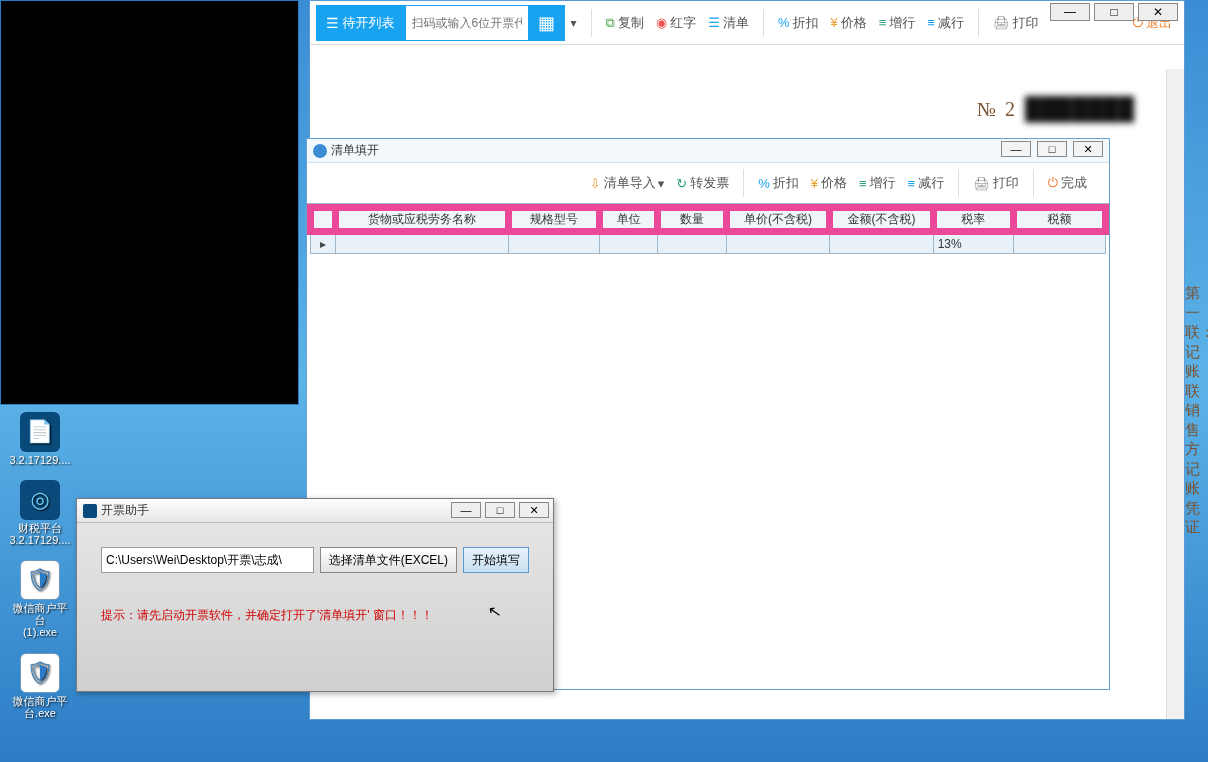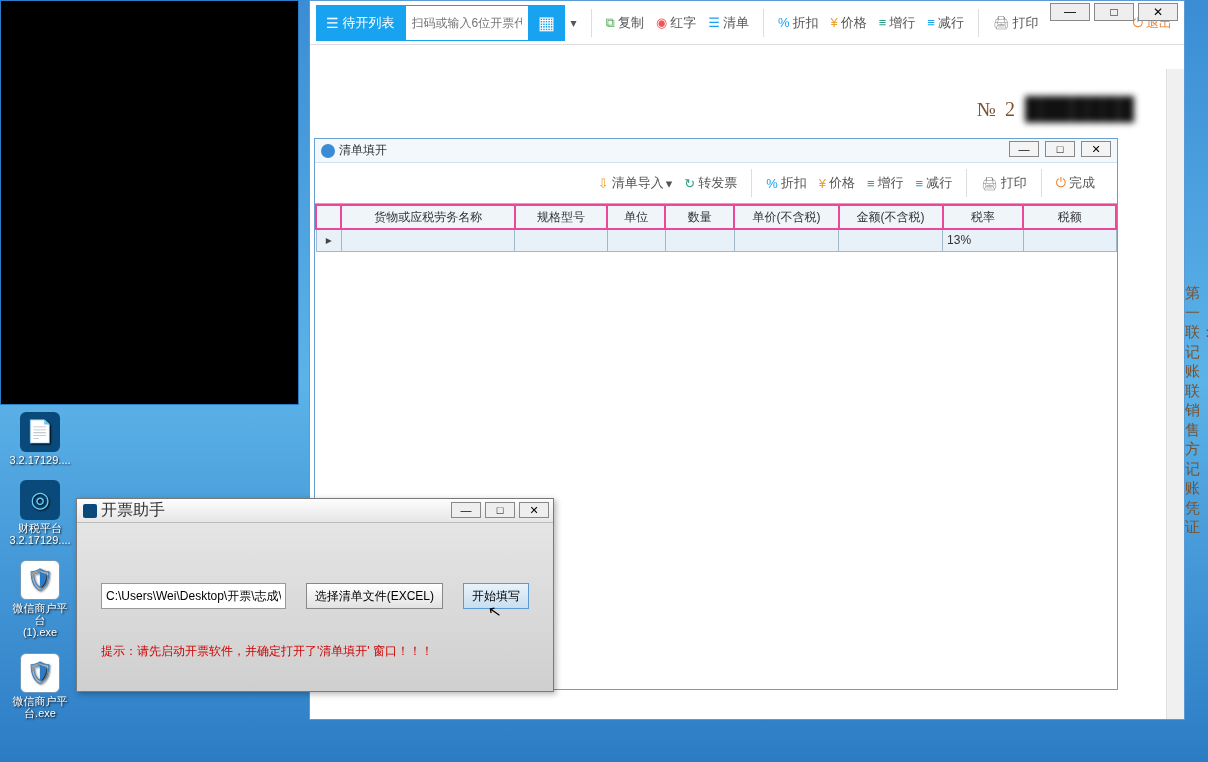--- a/index.html
+++ b/index.html
@@ -37,49 +37,49 @@
 .inv-title{ text-align:center;}
 .inv-title .main{ font-family:"KaiTi","STKaiti",serif; font-size:26px; font-weight:bold; letter-spacing:4px; color:#7a5230;}
 .inv-title .main::after{content:""; display:block; height:0; border-bottom:3px double #7a5230; width:380px; margin:2px auto 0;}
 .inv-no{ font-family:"KaiTi",serif; color:#7a5230; font-size:20px; letter-spacing:2px;}
 .inv-top{display:flex; align-items:flex-end; gap:30px; justify-content:center;}
 .inv-top .blur{ filter:blur(3px); color:#333; font-size:16px;}
 .inv-no-wrap{position:absolute; right:50px; top:95px; display:flex; gap:8px; align-items:baseline}
 .inv-no-wrap .numv{filter:blur(3px);font-size:22px;color:#111}
 
 
-.win-list{ position:absolute; left:314px; top:138px; width:804px; height:552px; background:#fff; border:1px solid #6aa0cf;}
+.win-list{ position:absolute; left:306px; top:138px; width:804px; height:552px; background:#fff; border:1px solid #6aa0cf;}
 .win-list .titlebar{ height:24px; background:#f3f8fc; color:#333; border-bottom:1px solid #d0e2f0; display:flex; align-items:center; padding:3px 6px; font-size:12px;}
 .win-list .titlebar .ticon{width:14px;height:14px;border-radius:50%;background:#3a8dd4;margin-right:4px;display:inline-block}
 .win-list .wc{ position:absolute; right:6px; top:2px; display:flex; gap:6px;}
 .win-list .wc span{ width:30px; height:16px; border:1px solid #888; background:#f4f4f4; font-size:11px; display:flex;align-items:center;justify-content:center; cursor:pointer;}
 .list-toolbar{ height:40px; padding:6px 0; display:flex; justify-content:flex-end; align-items:center;}
 .list-toolbar .tb-btn{font-size:13px}
 .info-row{ padding:6px 28px; display:flex; gap:120px; color:#0066cc; font-size:13px;}
 .info-row .lbl{color:#0066cc}
 .info-row .val{ filter:blur(3px); color:#004a9f;}
 .grid{ border-top:1px solid #9fb8cc;}
 .grid table{ width:100%; border-collapse:collapse;}
-.grid th{ background:#f0f5fa; border:2px solid #ec4899; height:24px; font-size:12px; font-weight:normal; color:#333;}
+.grid th{ background:#f0f5fa; border:7px solid #ec4899; height:24px; font-size:12px; font-weight:normal; color:#333;}
 .grid td{ border:1px solid #9fb8cc; height:22px; font-size:12px; color:#333; background:#e8f0f8;}
 .grid .rowhdr{ width:22px; text-align:center; color:#444;}
 .grid .tax{ text-align:left; padding-left:4px;}
 
 
 .fold{ position:absolute; right:5px; top:283px; width:18px; font-size:15px; line-height:1.3; color:#7a5230;}
 .inv-scroll{position:absolute;right:0;top:68px;bottom:0;width:18px;background:#f0f0f0;border-left:1px solid #e0e0e0}
 
 
 .win-help{ position:absolute; left:76px; top:498px; width:478px; height:194px; background:linear-gradient(to bottom,#e8e8e8,#cfcfcf); border:1px solid #7a7a7a; box-shadow:2px 2px 6px rgba(0,0,0,.3);}
-.win-help .titlebar{ height:24px; background:linear-gradient(to bottom,#fdfdfd,#e6e6e6); border-bottom:1px solid #bbb; display:flex;align-items:center; padding:2px 6px; font-size:16px; color:#333;}
+.win-help .titlebar{ height:24px; background:linear-gradient(to bottom,#fdfdfd,#e6e6e6); border-bottom:1px solid #bbb; display:flex;align-items:center; padding:2px 6px; font-size:12px; color:#333;}
 .win-help .titlebar .ticon{width:14px;height:14px;border-radius:2px;background:#0a4a7a;margin-right:4px;display:inline-block}
 .win-help .wc{ position:absolute; right:4px; top:3px; display:flex; gap:4px;}
 .win-help .wc span{ width:30px; height:16px; border:1px solid #888; background:#eee; font-size:11px; display:flex;align-items:center;justify-content:center; cursor:pointer;}
 .help-body{ padding:24px 24px 8px 24px;}
-.help-row{ display:flex; gap:20px; margin-top:36px;}
+.help-row{ display:flex; gap:6px; }
 .help-row input{ flex:1; height:26px; border:1px solid #999; background:#fff; padding:0 4px; font-size:12px;}
 .help-row button{ height:26px; padding:0 8px; background:linear-gradient(to bottom,#fff,#e2e2e2); border:1px solid #888; font-size:12px; cursor:pointer;}
 .help-row button.primary{ background:linear-gradient(to bottom,#e8f2fb,#c8deef); border:1px solid #5b9bd5;}
 .help-tip{ color:#d00000; font-size:12px; margin-top:34px;}
 .cursor{position:absolute;left:488px;top:602px;font-size:16px;color:#000;transform:rotate(-10deg)}
 
 
 .ic-green{color:#5fae5f}
 .ic-red{color:#e55}
 .ic-blue{color:#18a3f0}

